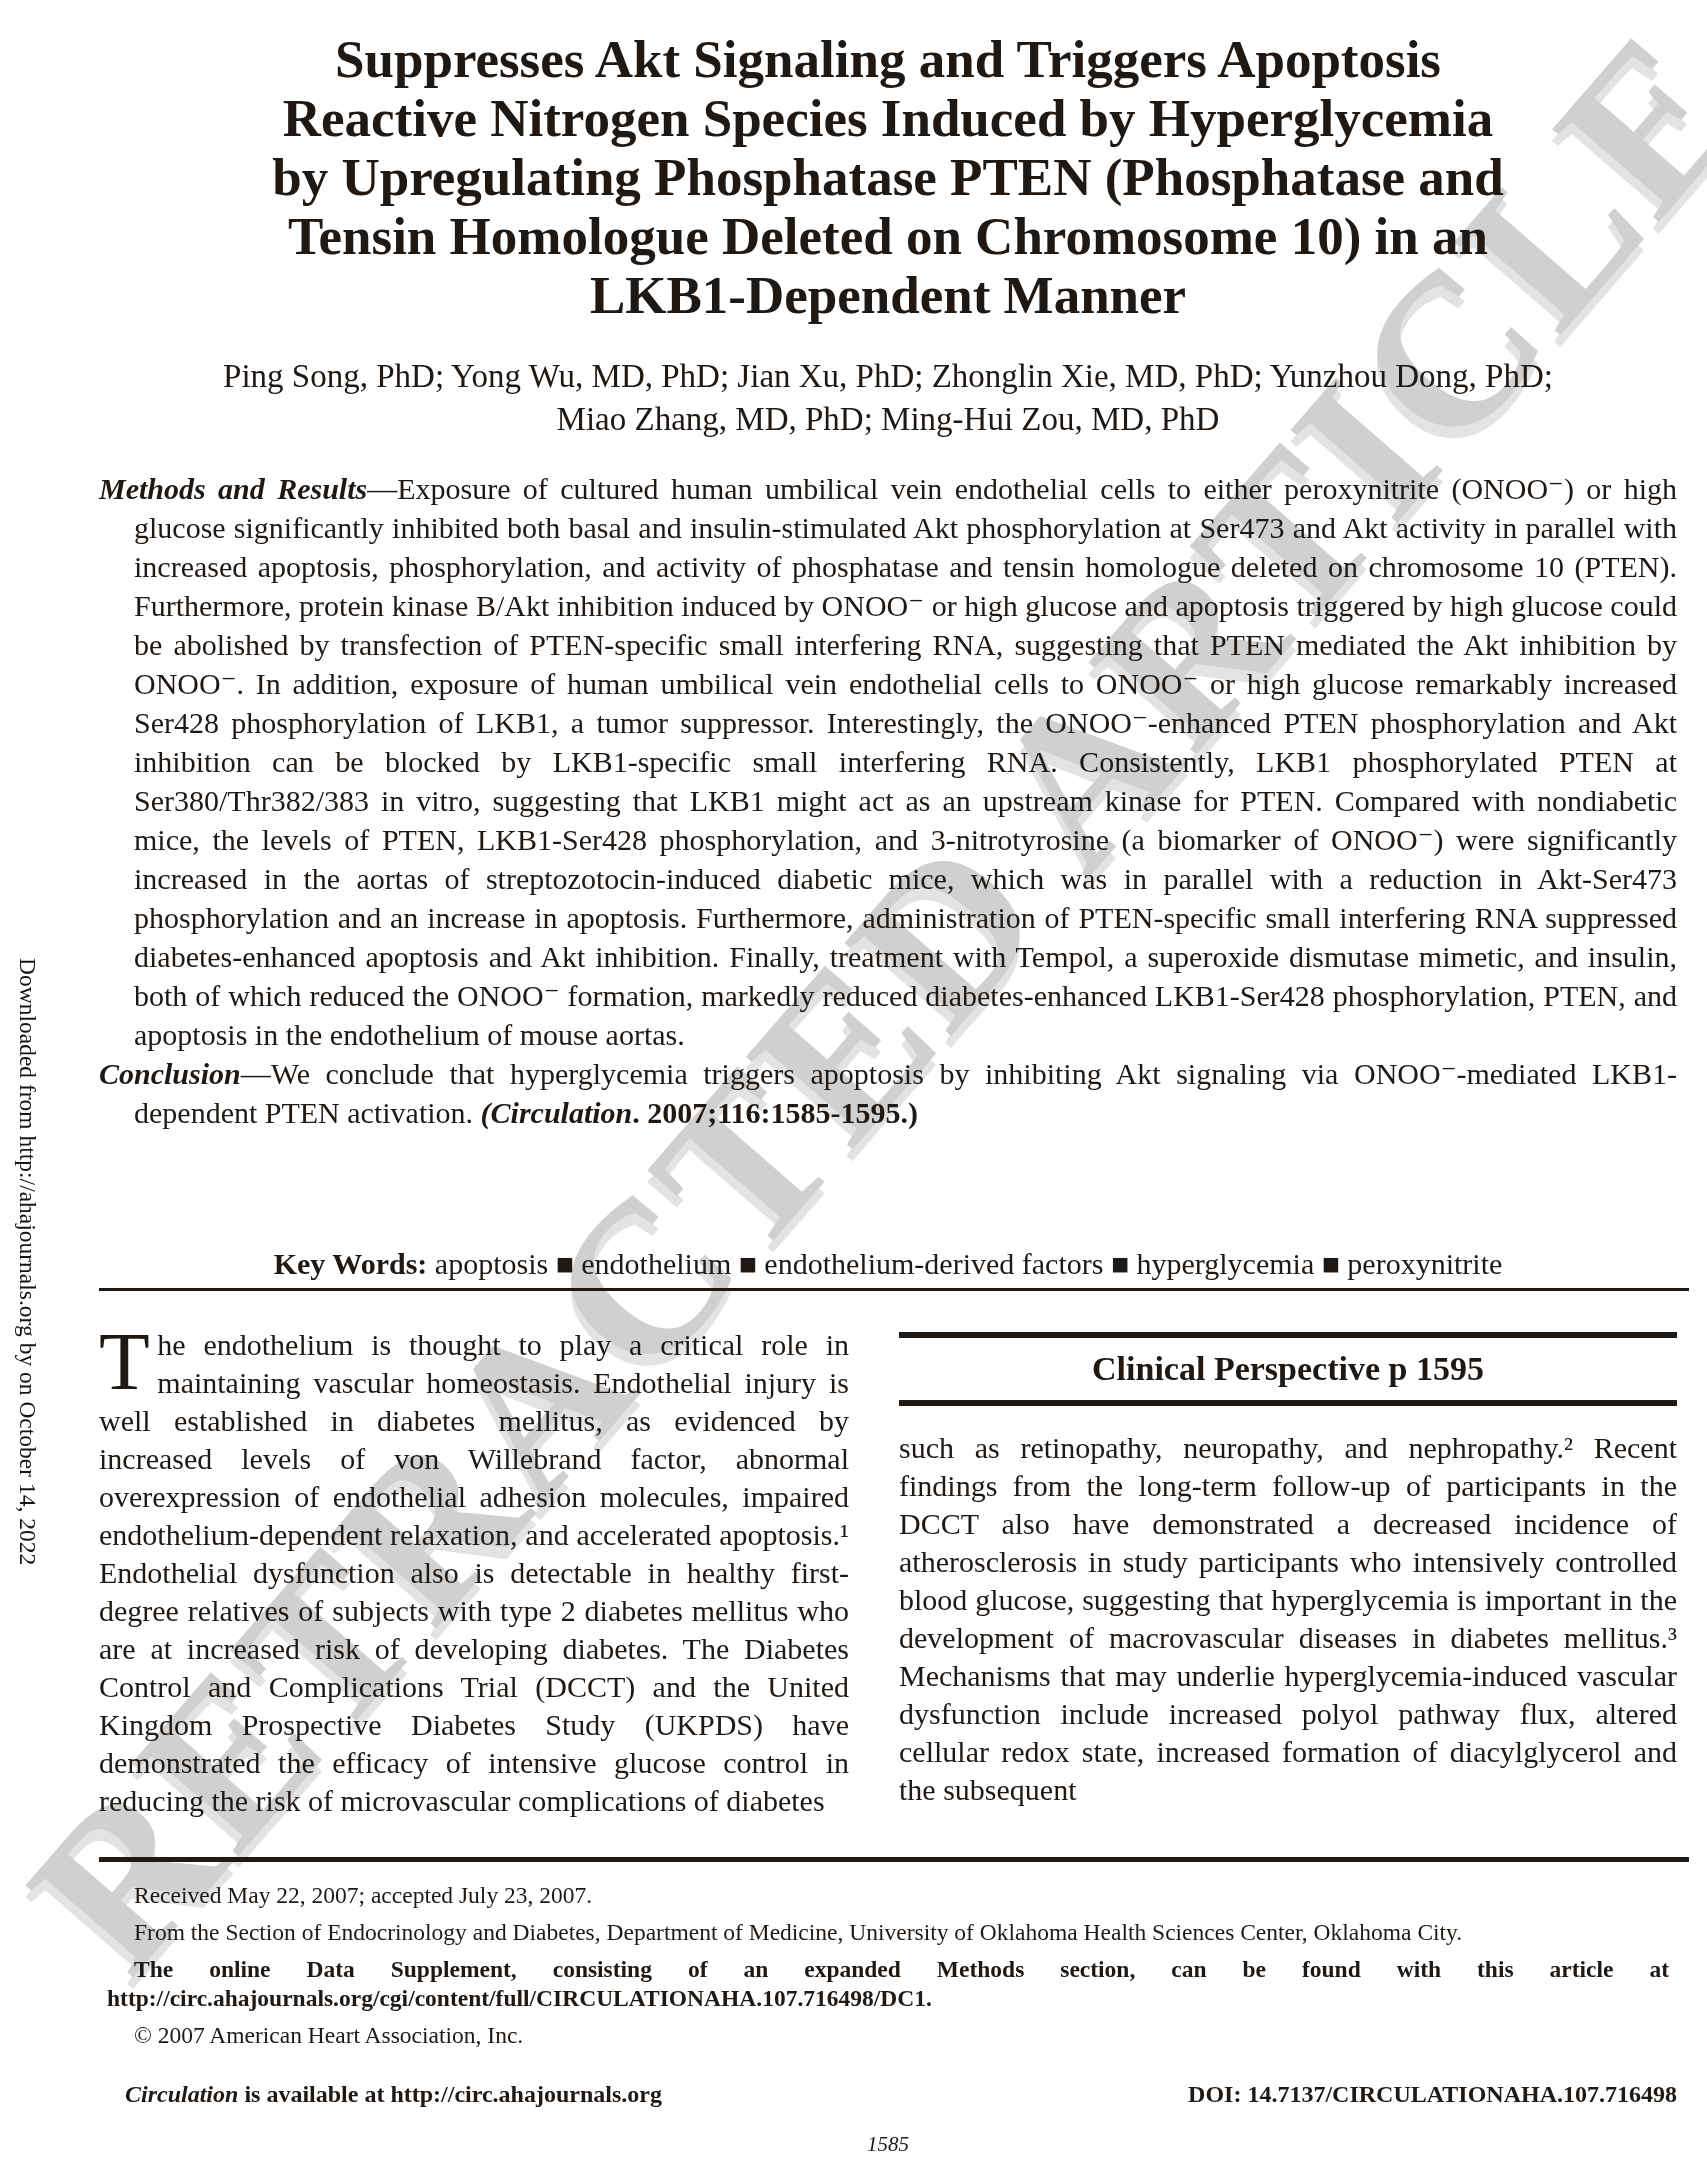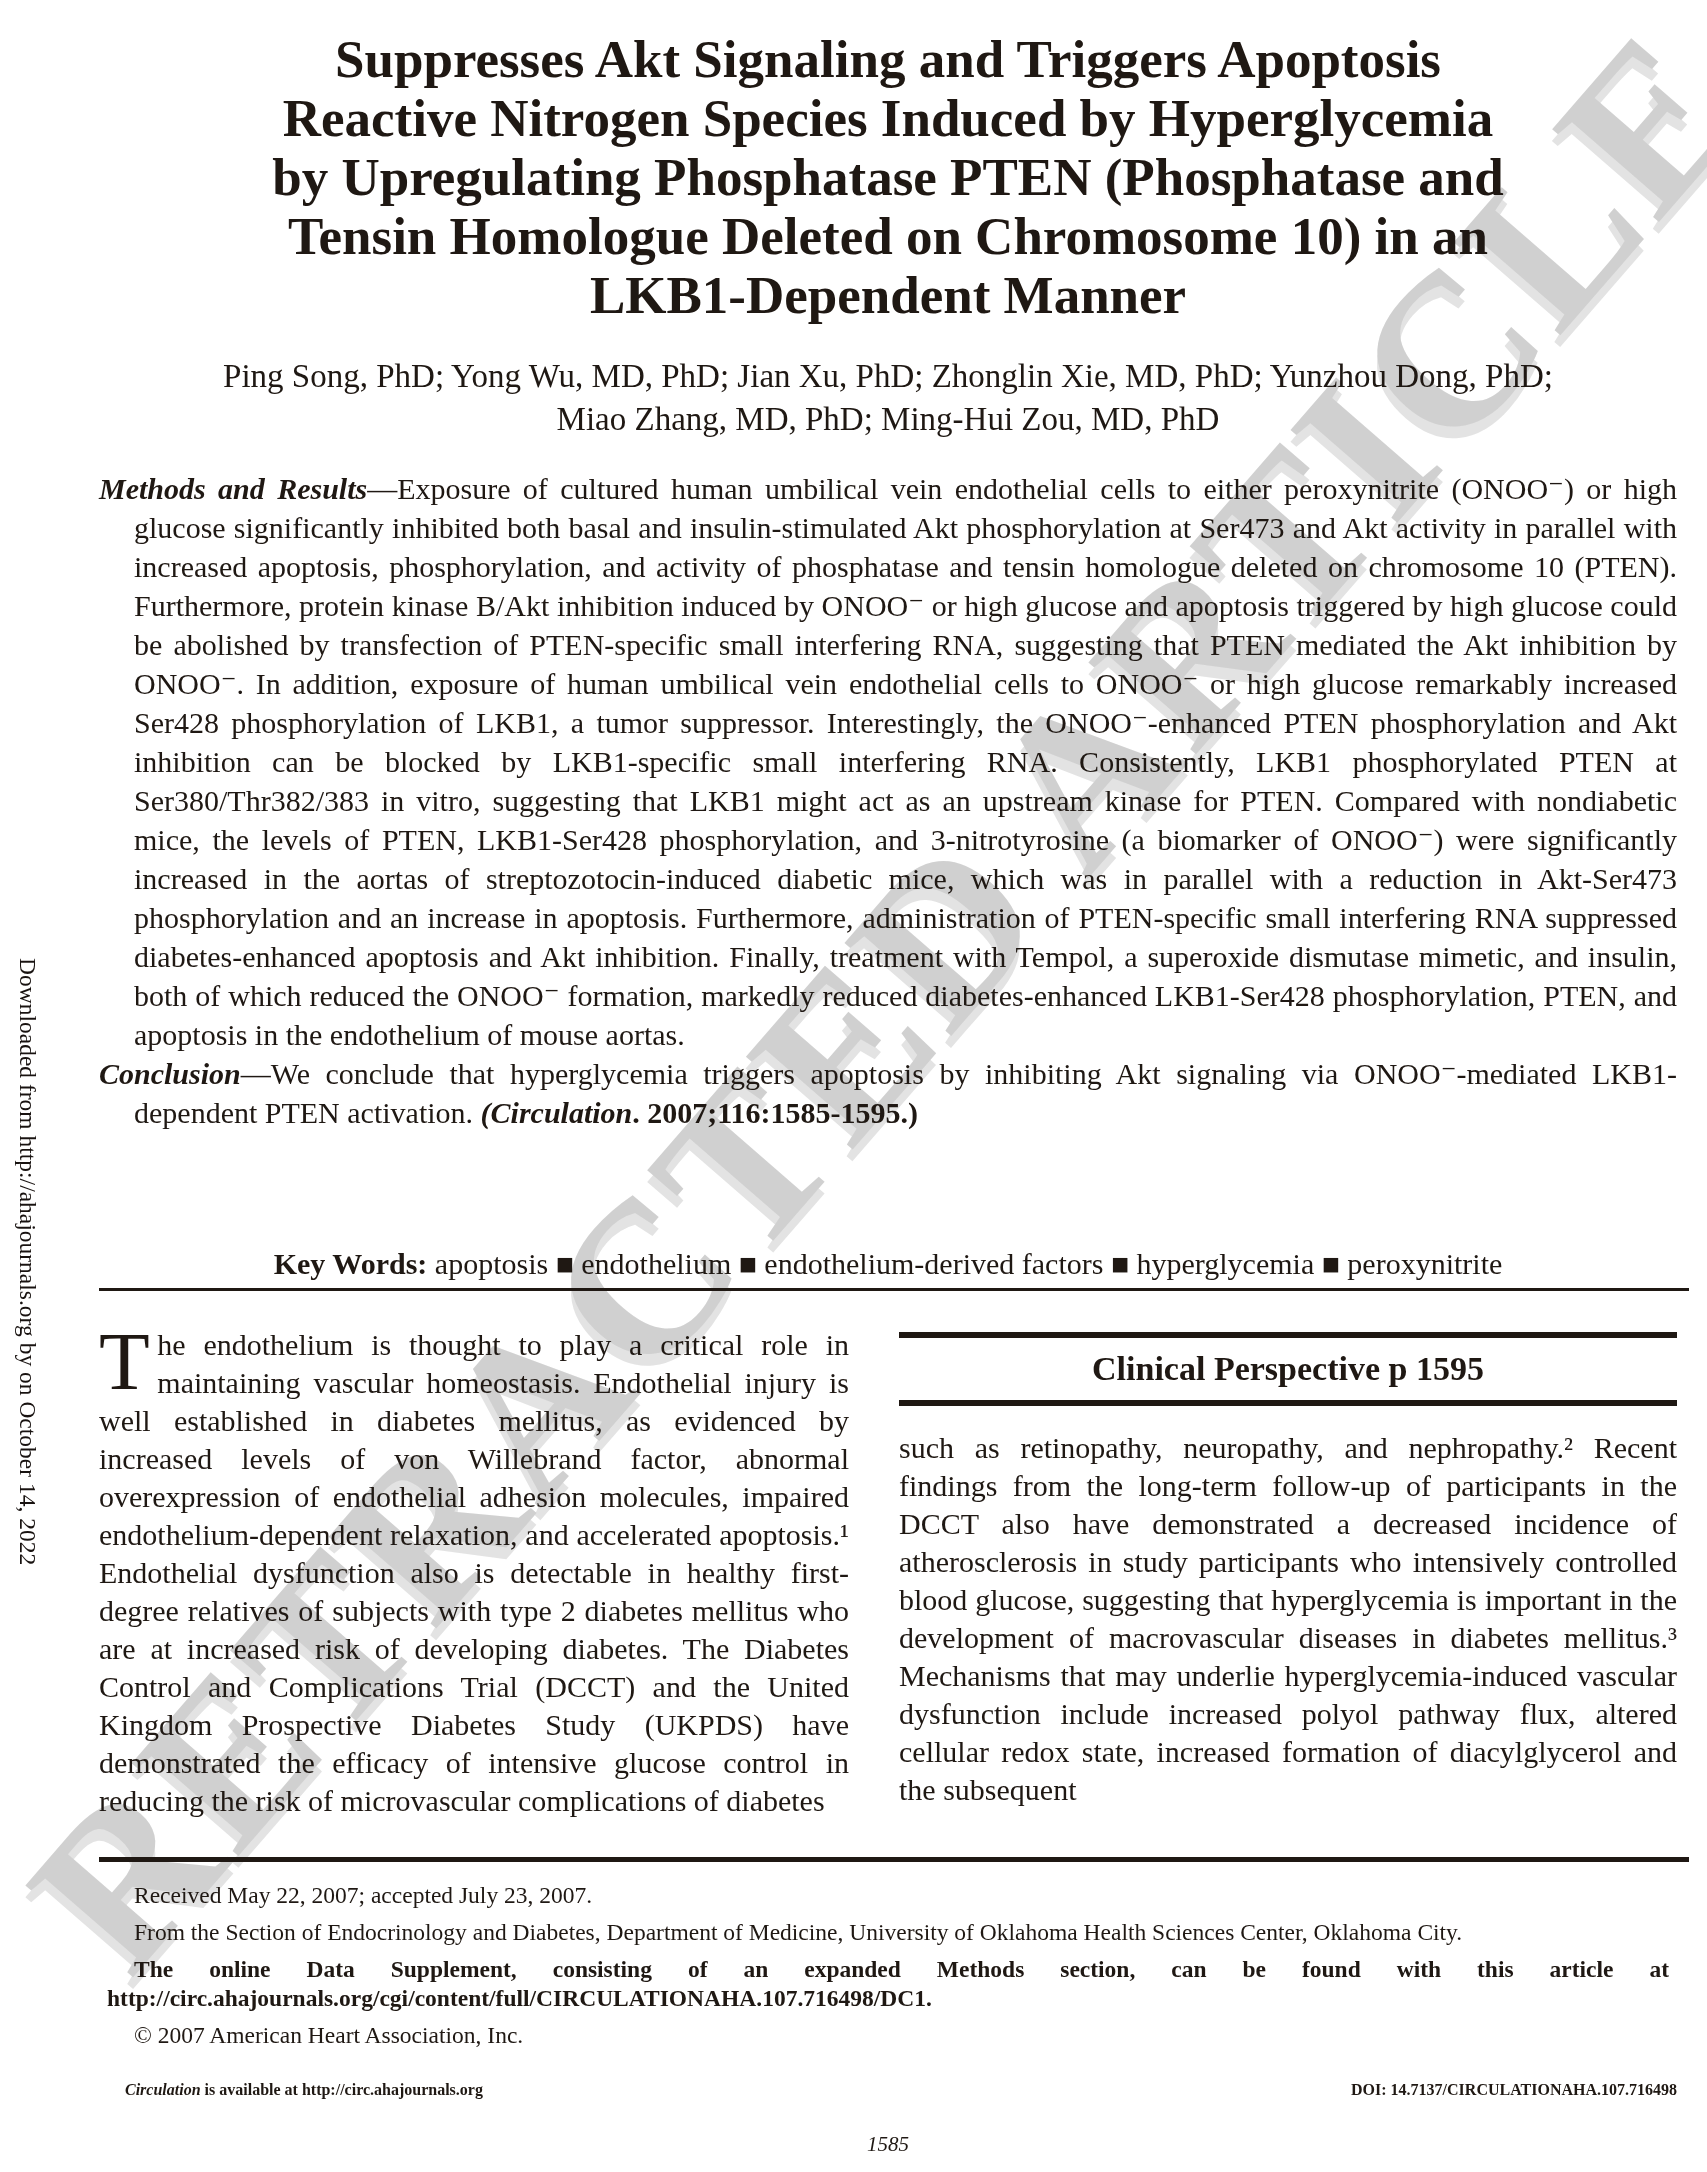--- a/index.html
+++ b/index.html
@@ -89,21 +89,21 @@
   }
   .footnotes{
     position:absolute;left:99px;width:1578px;top:1873px;
     font-size:23.5px;line-height:29px;text-align:justify;
   }
   .footnotes p{margin:8px;text-indent:27px;}
   .fn-bold{font-weight:bold;}
   .avail{
     position:absolute;left:99px;width:1578px;top:2081px;
     display:flex;justify-content:space-between;
-    font-size:16px;font-weight:bold;gap:22px;
+    font-size:24px;font-weight:bold;gap:22px;
   }
   .avail-left{padding-left:26px;}
   .avail-left i{font-style:italic;}
   .pageno{
     position:absolute;left:99px;width:1578px;top:2132px;
     text-align:center;font-style:italic;font-size:21px;
   }
 </style>
 </head>
 <body>

